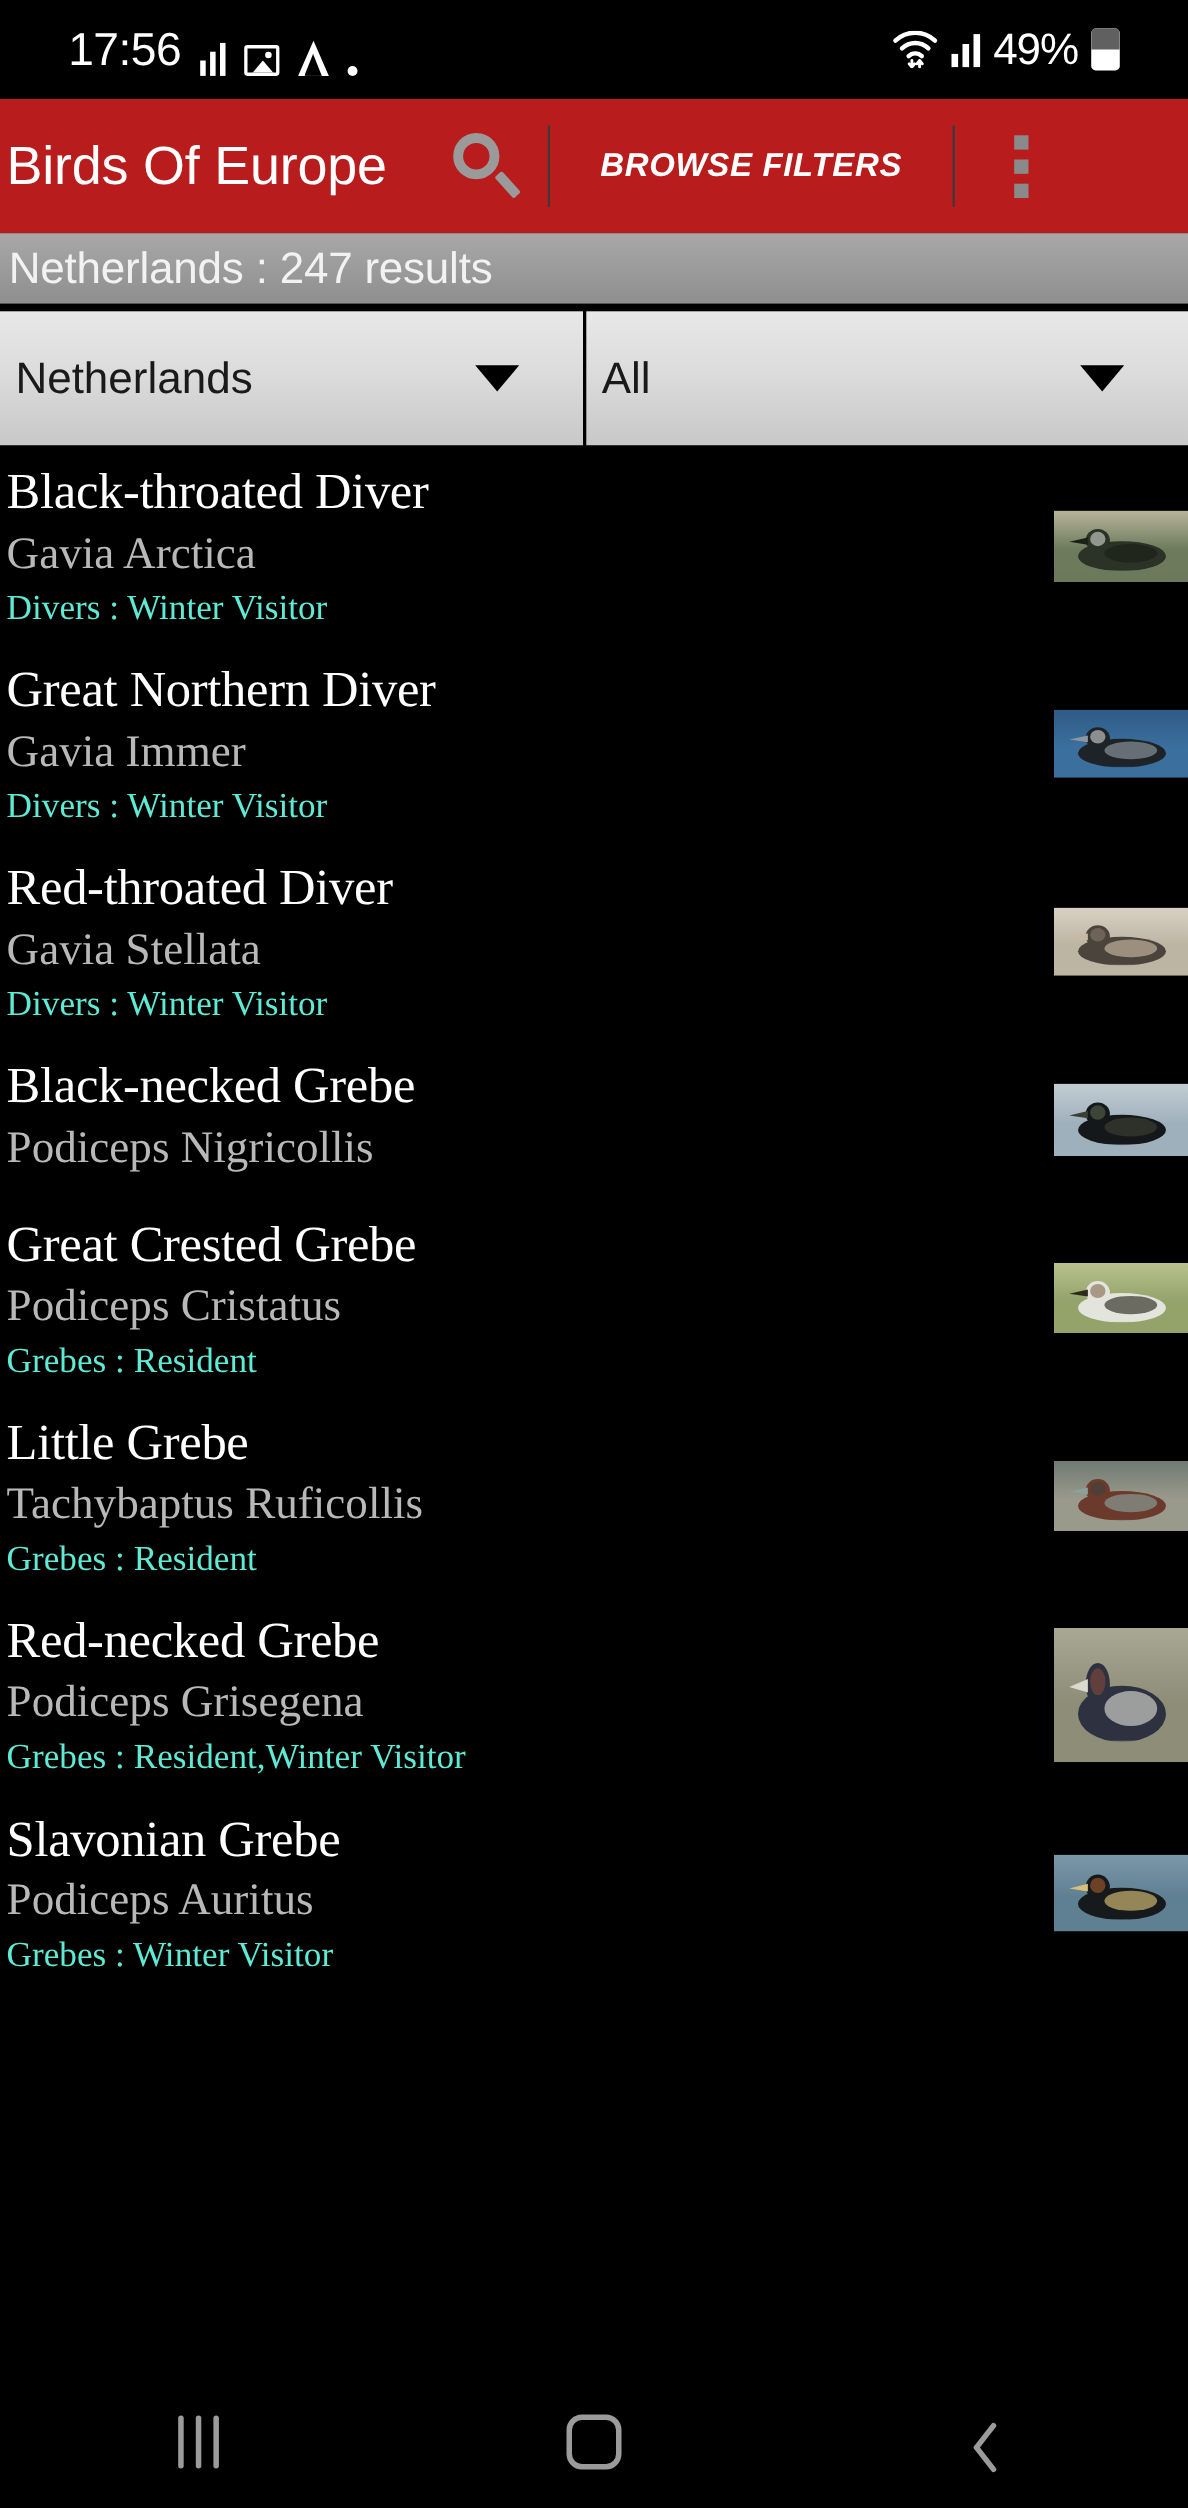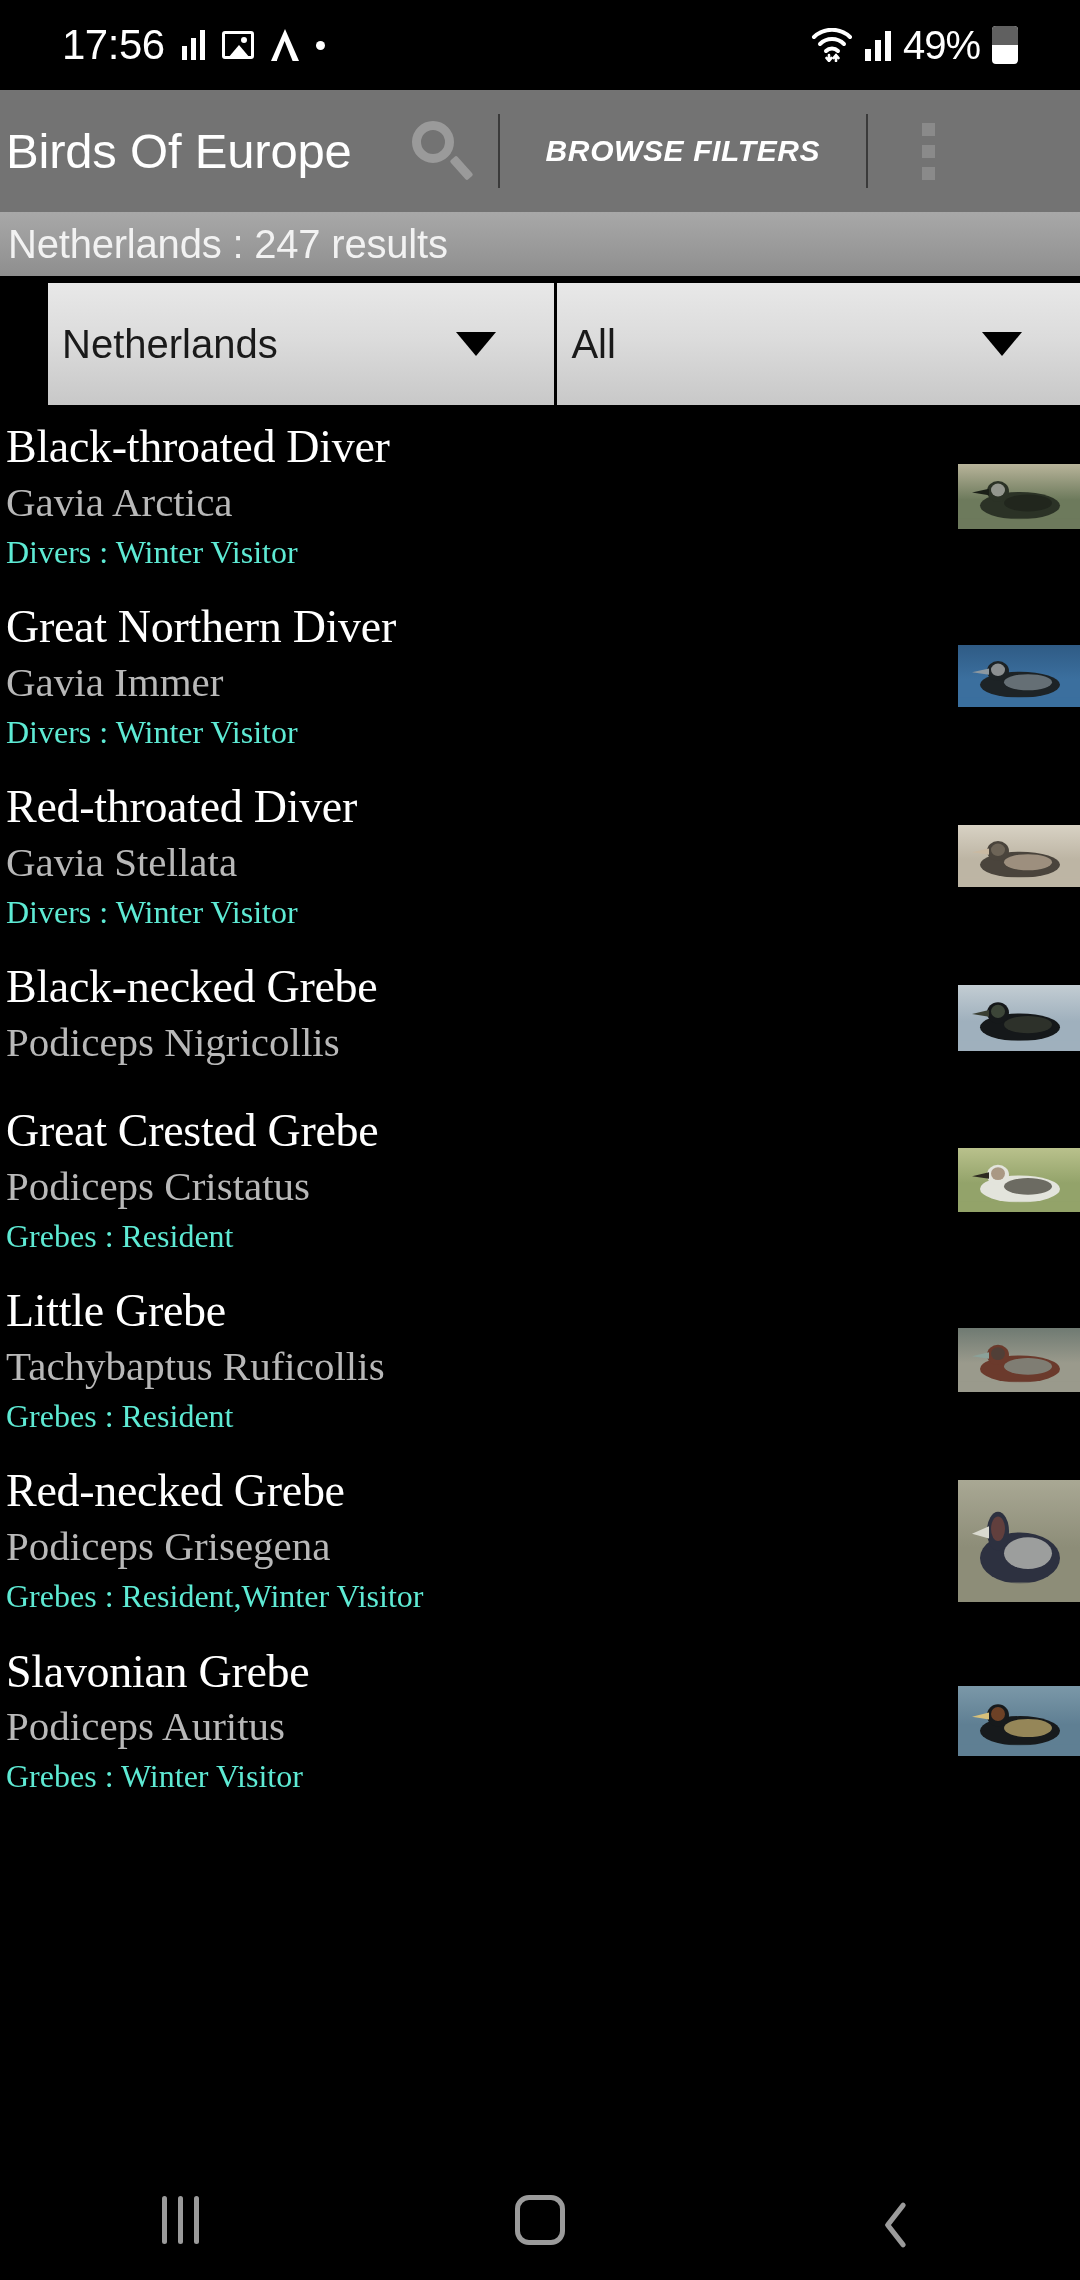--- a/index.html
+++ b/index.html
@@ -9,21 +9,21 @@
     font-family:"Liberation Sans", sans-serif;
     overflow:hidden;
   }
   .screen { position:relative; width:1080px; height:2280px; background:#000; }
 
   
   .statusbar {
     position:absolute; top:0; left:0; width:1080px; height:90px;
     display:flex; align-items:center; color:#fff;
   }
-  .sb-left { display:flex; align-items:center; gap:17px; margin-left:62px; }
+  .sb-left { display:flex; align-items:flex-end; gap:17px; margin-left:62px; }
   .sb-time { font-size:42px; letter-spacing:-0.5px; }
   .sb-right { display:flex; align-items:center; gap:12px; margin-left:auto; margin-right:62px; }
   .sb-battery-text { font-size:40px; letter-spacing:-1px; }
 
   .icon-bars { display:flex; align-items:flex-end; gap:4px; height:30px; }
   .icon-bars i { display:block; width:5px; background:#fff; }
   .icon-bars i:nth-child(1){ height:14px; }
   .icon-bars i:nth-child(2){ height:22px; }
   .icon-bars i:nth-child(3){ height:30px; }
 
@@ -66,21 +66,21 @@
   }
   .icon-battery .fill { position:absolute; top:0; left:0; right:0; height:49%; background:#606060; }
   .icon-battery::before {
     content:""; position:absolute; top:-5px; left:50%; transform:translateX(-50%);
     width:12px; height:5px; background:#606060; border-radius:2px 2px 0 0;
   }
 
   
   .appbar {
     position:absolute; top:90px; left:0; width:1080px; height:122px;
-    display:flex; align-items:center; background:#737373;
+    display:flex; align-items:center; background:#b91c1c;
   }
   .app-title {
     color:#fff; font-size:49px; margin-left:6px; white-space:nowrap;
     letter-spacing:-0.2px;
   }
   .search-btn {
     width:120px; height:122px; display:flex; align-items:center; justify-content:center;
     margin-left:26px;
   }
   .search-glyph { width:64px; height:64px; position:relative; }
@@ -114,21 +114,21 @@
     background:linear-gradient(to bottom,#a8a8a8 0%, #9a9a9a 55%, #8e8e8e 100%);
     display:flex; align-items:center;
   }
   .results-text {
     color:#f2f2f2; font-size:40px; margin-left:8px; letter-spacing:-0.2px;
   }
 
   
   .spinner-row {
     position:absolute; top:283px; left:0; width:1080px; height:122px;
-    display:flex; gap:3px;padding-left:48px;
+    display:flex; gap:3px;
   }
   .spinner {
     height:122px;
     background:linear-gradient(to bottom,#e8e8e8 0%, #dcdcdc 45%, #c8c8c8 100%);
     display:flex; align-items:center; position:relative;
   }
   .spinner.country { width:530px; }
   .spinner.category { width:547px; }
   .spinner-text {
     color:#1a1a1a; font-size:40px; margin-left:14px; white-space:nowrap;

